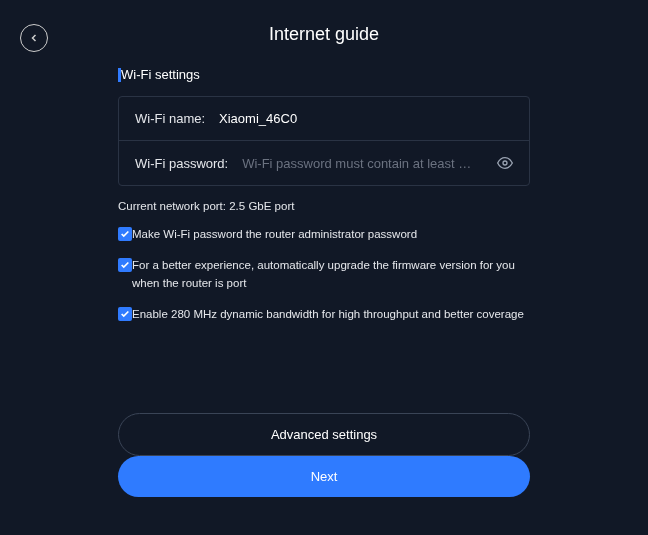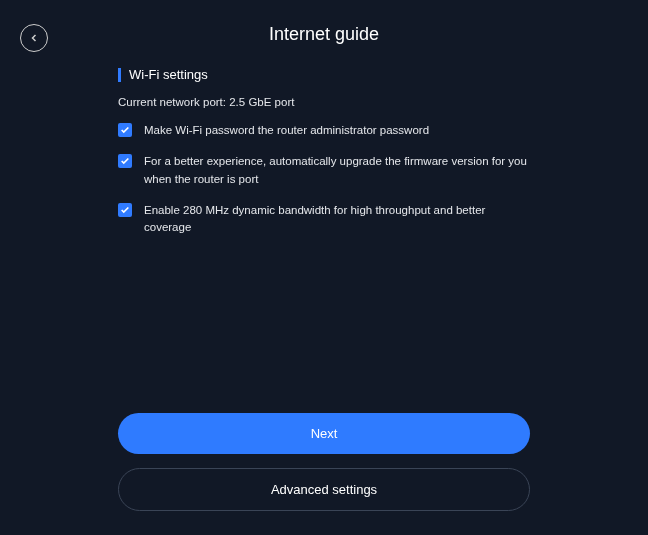--- a/index.html
+++ b/index.html
@@ -32,21 +32,20 @@
     font-weight: 400;
     padding-top: 24px;
   }
   .content {
     padding: 0 118px;
     margin-top: 22px;
   }
   .section-head {
     display: flex;
     align-items: center;
-    gap: 8px;
     font-size: 13px;
     margin-bottom: 14px;
   }
   .bar {
     width: 3px;
     height: 14px;
     background: #307bff;
   }
   .field-group {
     border: 1px solid #2a3344;
@@ -75,26 +74,26 @@
   .eye-icon {
     color: #9aa3b2;
     cursor: pointer;
     margin-left: 8px;
     display: flex;
     align-items: center;
   }
   .port-row {
     font-size: 11.5px;
     color: #e5e7eb;
-    margin-top: 8px;
+    margin-top: 14px;
   }
   .opt-row {
     display: flex;
     align-items: flex-start;
-    gap: 12px;
+    gap: 0;
     font-size: 11.5px;
     color: #e5e7eb;
     margin-top: 14px;
     line-height: 1.5;
   }
   .chk {
     width: 14px;
     height: 14px;
     background: #307bff;
     border-radius: 2px;
@@ -145,20 +144,36 @@
 </div>
 
 <div class="title">Internet guide</div>
 
 <div class="content">
   <div class="section-head">
     <div class="bar"></div>
     <span>Wi-Fi settings</span>
   </div>
 
+  <div class="field-group">
+    <div class="field">
+      <span class="field-label">Wi-Fi name:</span>
+      <input class="field-input" type="text" value="Xiaomi_46C0" style="">
+    </div>
+    <div class="field">
+      <span class="field-label">Wi-Fi password:</span>
+      <input class="field-input" type="password" placeholder="Wi-Fi password must contain at least …" style="">
+      <span class="eye-icon">
+        <svg width="16" height="16" viewBox="0 0 24 24" fill="none" stroke="currentColor" stroke-width="2">
+          <path d="M1 12s4-8 11-8 11 8 11 8-4 8-11 8-11-8-11-8z"></path>
+          <circle cx="12" cy="12" r="3"></circle>
+        </svg>
+      </span>
+    </div>
+  </div>
 
   <div class="port-row">Current network port: 2.5 GbE port</div>
 
   <div class="opt-row">
     <div class="chk">
       <svg viewBox="0 0 24 24" fill="none" stroke="#fff" stroke-width="4">
           <polyline points="20 6 9 17 4 12"></polyline>
         </svg>
     </div>
     <span>Make Wi-Fi password the router administrator password</span>
@@ -177,15 +192,15 @@
     <div class="chk">
       <svg viewBox="0 0 24 24" fill="none" stroke="#fff" stroke-width="4">
           <polyline points="20 6 9 17 4 12"></polyline>
         </svg>
     </div>
     <span>Enable 280 MHz dynamic bandwidth for high throughput and better coverage</span>
   </div>
 </div>
 
 <div class="buttons">
+  <button class="btn btn-secondary">Advanced settings</button>
   <button class="btn btn-primary">Next</button>
-  <button class="btn btn-secondary">Advanced settings</button>
 </div>
 
 </body></html>

